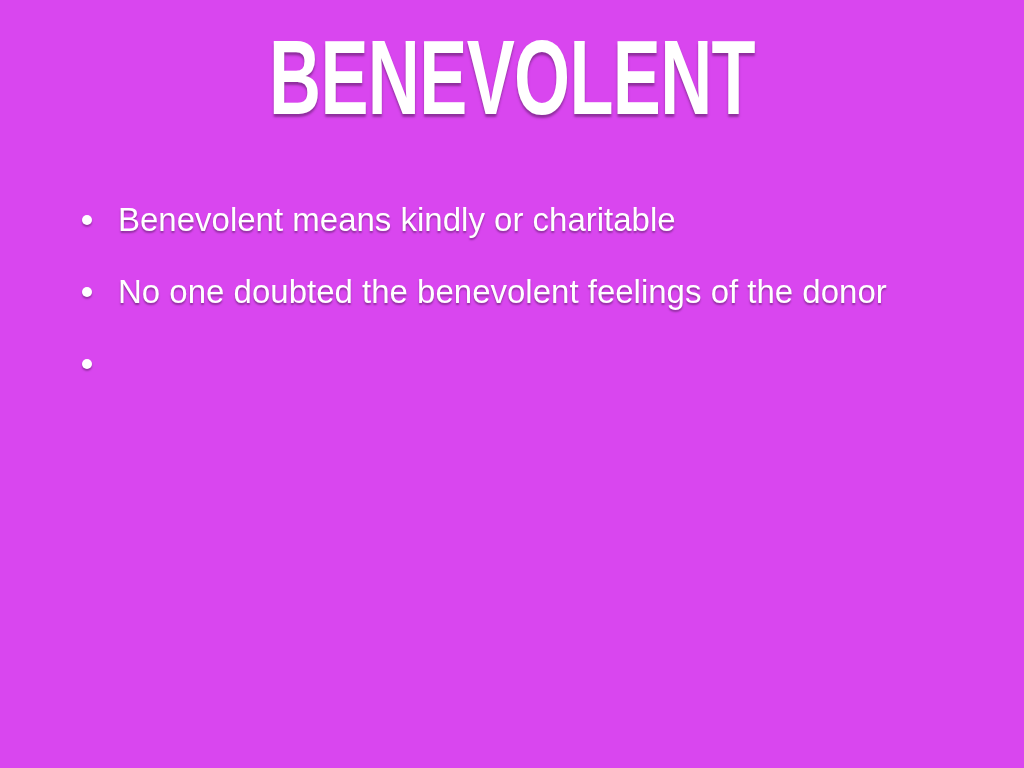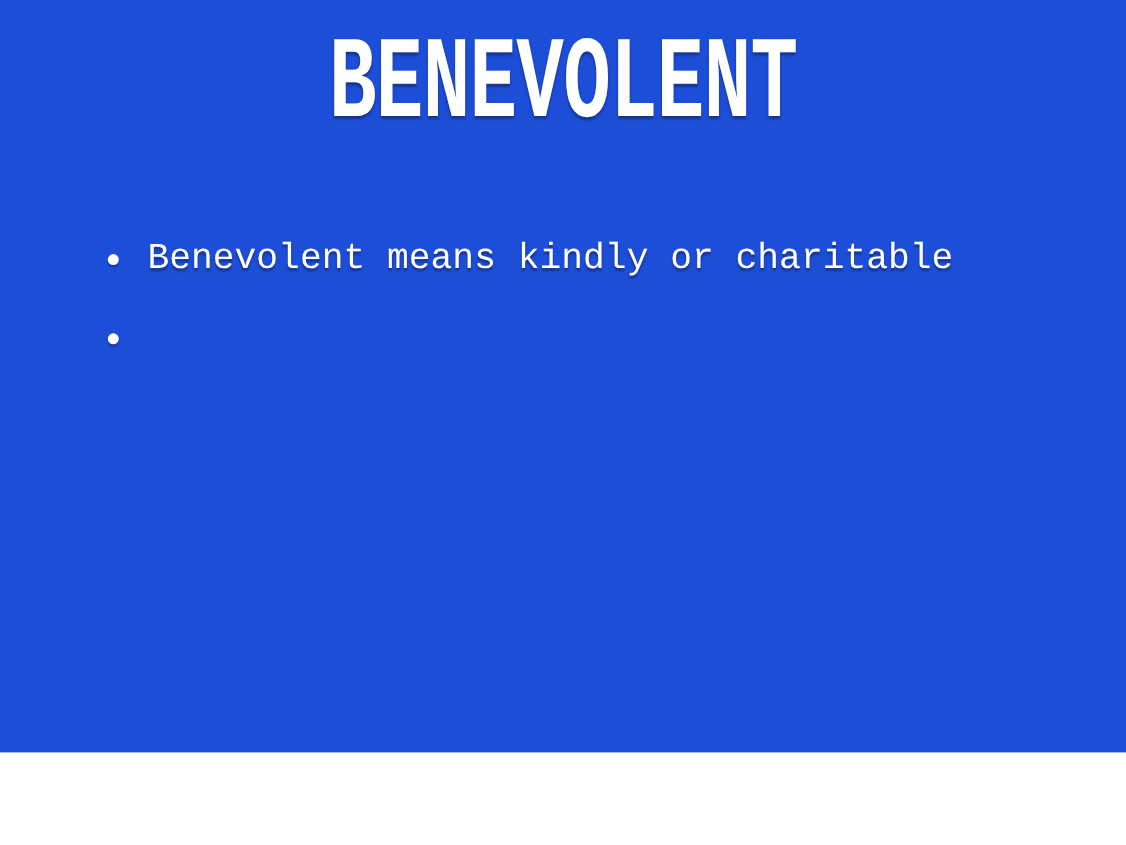--- a/index.html
+++ b/index.html
@@ -8,23 +8,22 @@
   }
   body {
     width: 1024px;
     height: 768px;
     overflow: hidden;
     font-family: "Liberation Sans", sans-serif;
   }
   .slide {
     position: relative;
     width: 1024px;
-    height: 684px;
-    background: #1d4ed8;
-    font-family: Liberation Mono, monospace;
+    height: 768px;
+    background: #d946ef;
   }
   .slide-title {
     position: absolute;
     top: 22px;
     left: 0;
     width: 100%;
     margin: 0;
     text-align: center;
     color: #ffffff;
     font-size: 106px;
@@ -34,21 +33,21 @@
     transform: scaleX(0.68);
     transform-origin: 50% 50%;
     white-space: nowrap;
     text-shadow: 0 3px 3px rgba(0,0,0,0.35);
   }
   .bullet-list {
     position: absolute;
     top: 200px;
     left: 82px;
     right: 30px;
-    margin: 16px;
+    margin: 0;
     padding: 0;
     list-style: none;
   }
   .bullet-item {
     display: flex;
     align-items: center;
     margin: 0 0 32px 0;
     line-height: 40px;
     height: 40px;
   }
@@ -75,15 +74,19 @@
 <div class="slide">
   <h1 class="slide-title">BENEVOLENT</h1>
 
   <ul class="bullet-list">
     <li class="bullet-item">
       <span class="bullet-dot"></span>
       <span class="bullet-text">Benevolent means kindly or charitable</span>
     </li>
     <li class="bullet-item">
       <span class="bullet-dot"></span>
+      <span class="bullet-text">No one doubted the benevolent feelings of the donor</span>
+    </li>
+    <li class="bullet-item">
+      <span class="bullet-dot"></span>
     </li>
   </ul>
 </div>
 
 </body></html>

